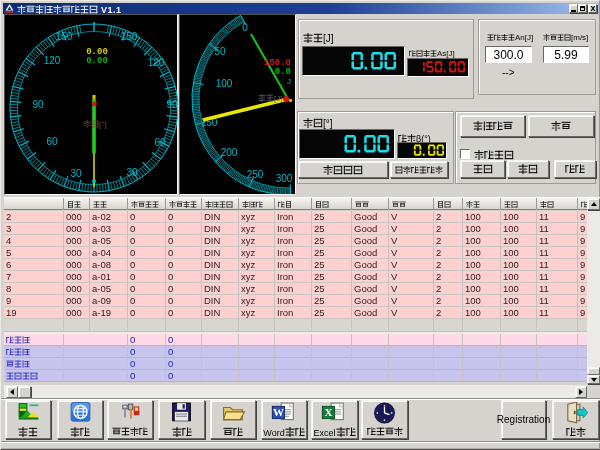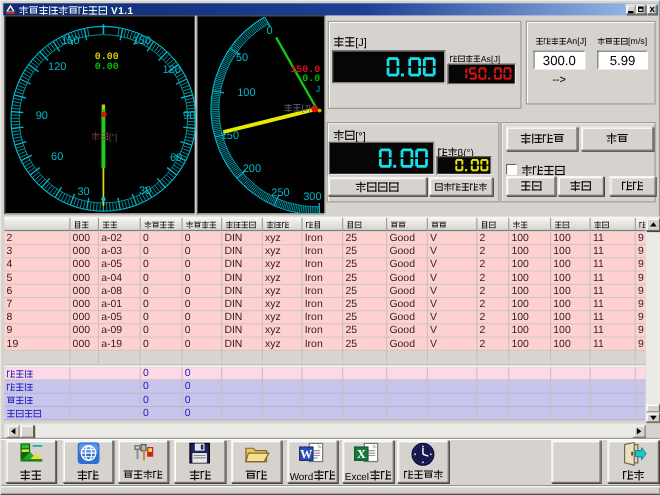--- a/index.html
+++ b/index.html
@@ -1178,20 +1178,21 @@
     <div class="abs" style="left:360px;top:426px;width:47px;font-size:9px;text-align:center;color:#000"><svg class="hz" style="width:9px;height:9px" viewBox="0 0 12 12">
         <use href="#g7"></use>
       </svg><svg class="hz" style="width:9px;height:9px" viewBox="0 0 12 12">
         <use href="#g0"></use>
       </svg><svg class="hz" style="width:9px;height:9px" viewBox="0 0 12 12">
         <use href="#g4"></use>
       </svg><svg class="hz" style="width:9px;height:9px" viewBox="0 0 12 12">
         <use href="#g5"></use>
       </svg></div>
     <div class="tbtn" style="left:500px;top:399px;width:45px;height:39px"></div>
+    <div class="abs" style="left:500px;top:399px;width:45px;height:39px;display:flex;align-items:center;justify-content:center;font-size:10px">Registration</div>
     <div class="tbtn" style="left:551px;top:399px;width:47px;height:39px"></div>
     <div class="abs" style="left:551px;top:401px;width:47px;text-align:center"><svg width="25" height="22" viewBox="0 0 22 20">
 <path d="M4,2 L12,0 L12,19 L4,17 Z" fill="#e8dfc0" stroke="#776644"></path>
 <path d="M12,2 L15,2 L15,17 L12,17" fill="none" stroke="#776644"></path>
 <rect x="9.5" y="8" width="1.5" height="3" fill="#554422"></rect>
 <path d="M13,7 L18,7 L18,4.5 L22,9.5 L18,14.5 L18,12 L13,12 Z" fill="#18c8c8" stroke="#0a8888" stroke-width="0.8"></path>
       </svg></div>
     <div class="abs" style="left:551px;top:426px;width:47px;font-size:9px;text-align:center;color:#000"><svg class="hz" style="width:10px;height:10px" viewBox="0 0 12 12">
         <use href="#g7"></use>
       </svg><svg class="hz" style="width:10px;height:10px" viewBox="0 0 12 12">

